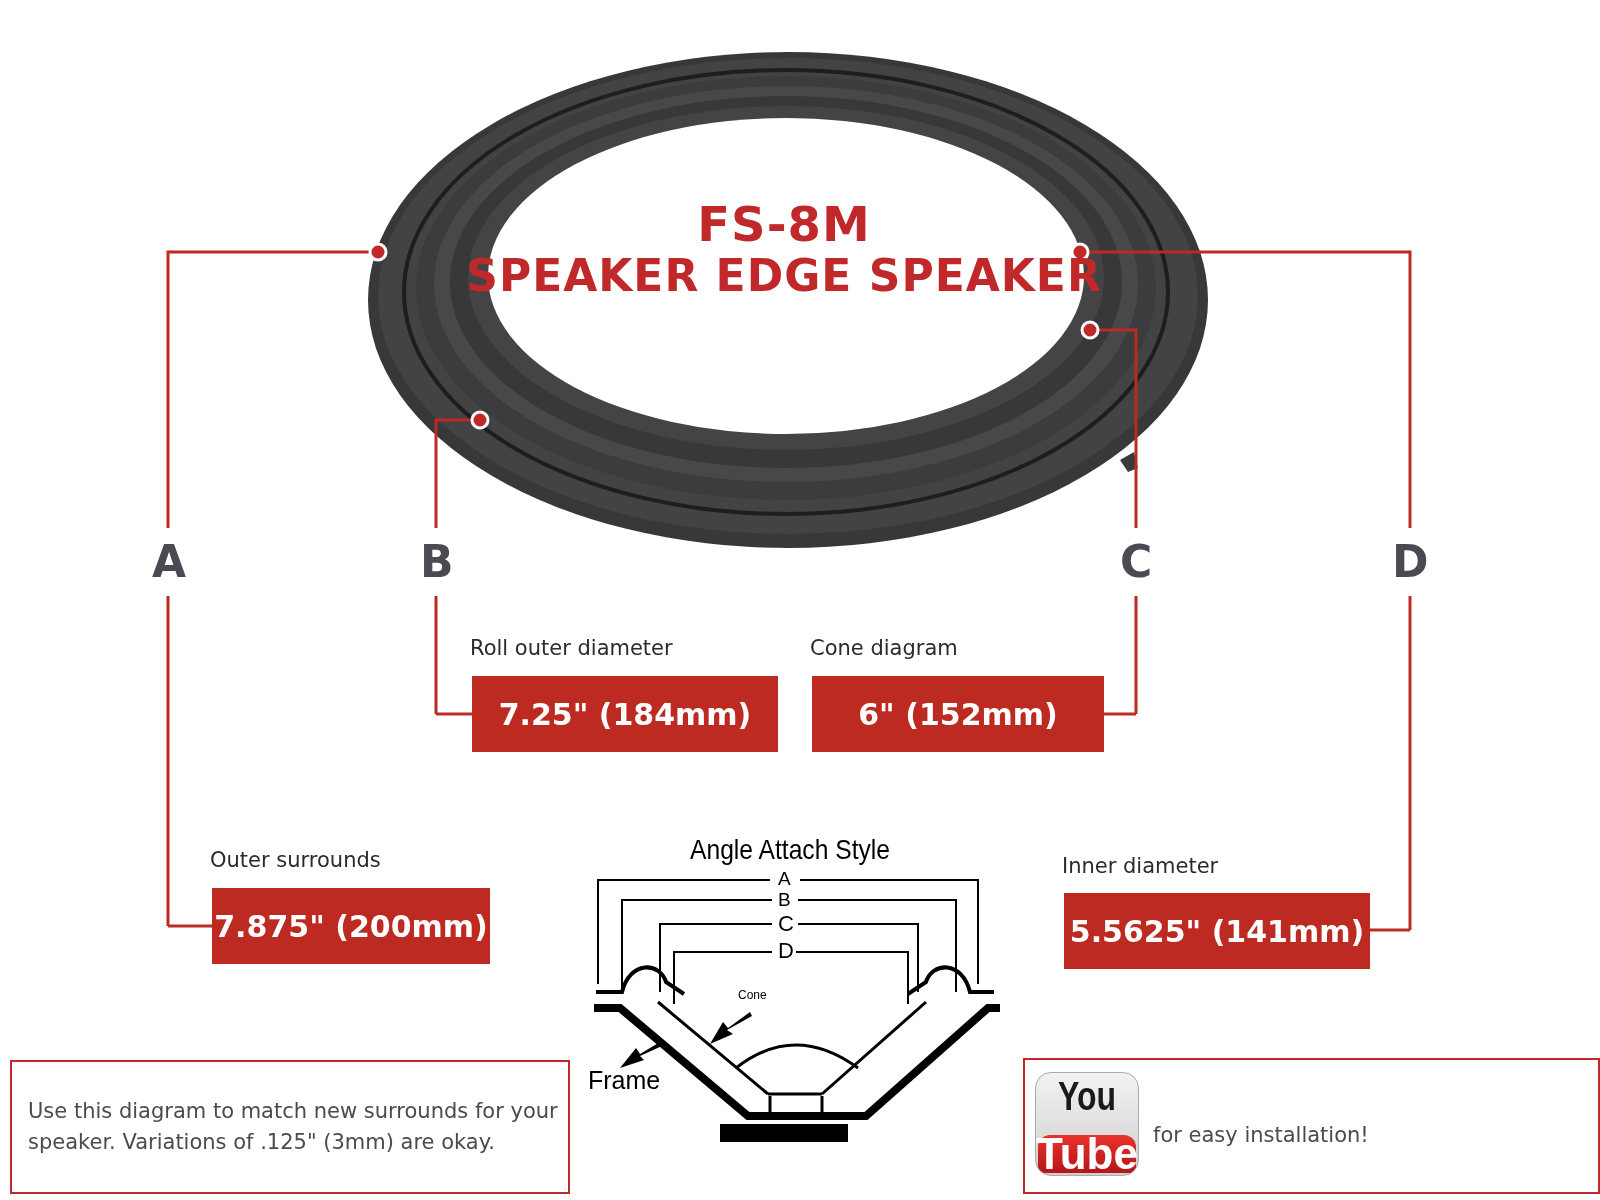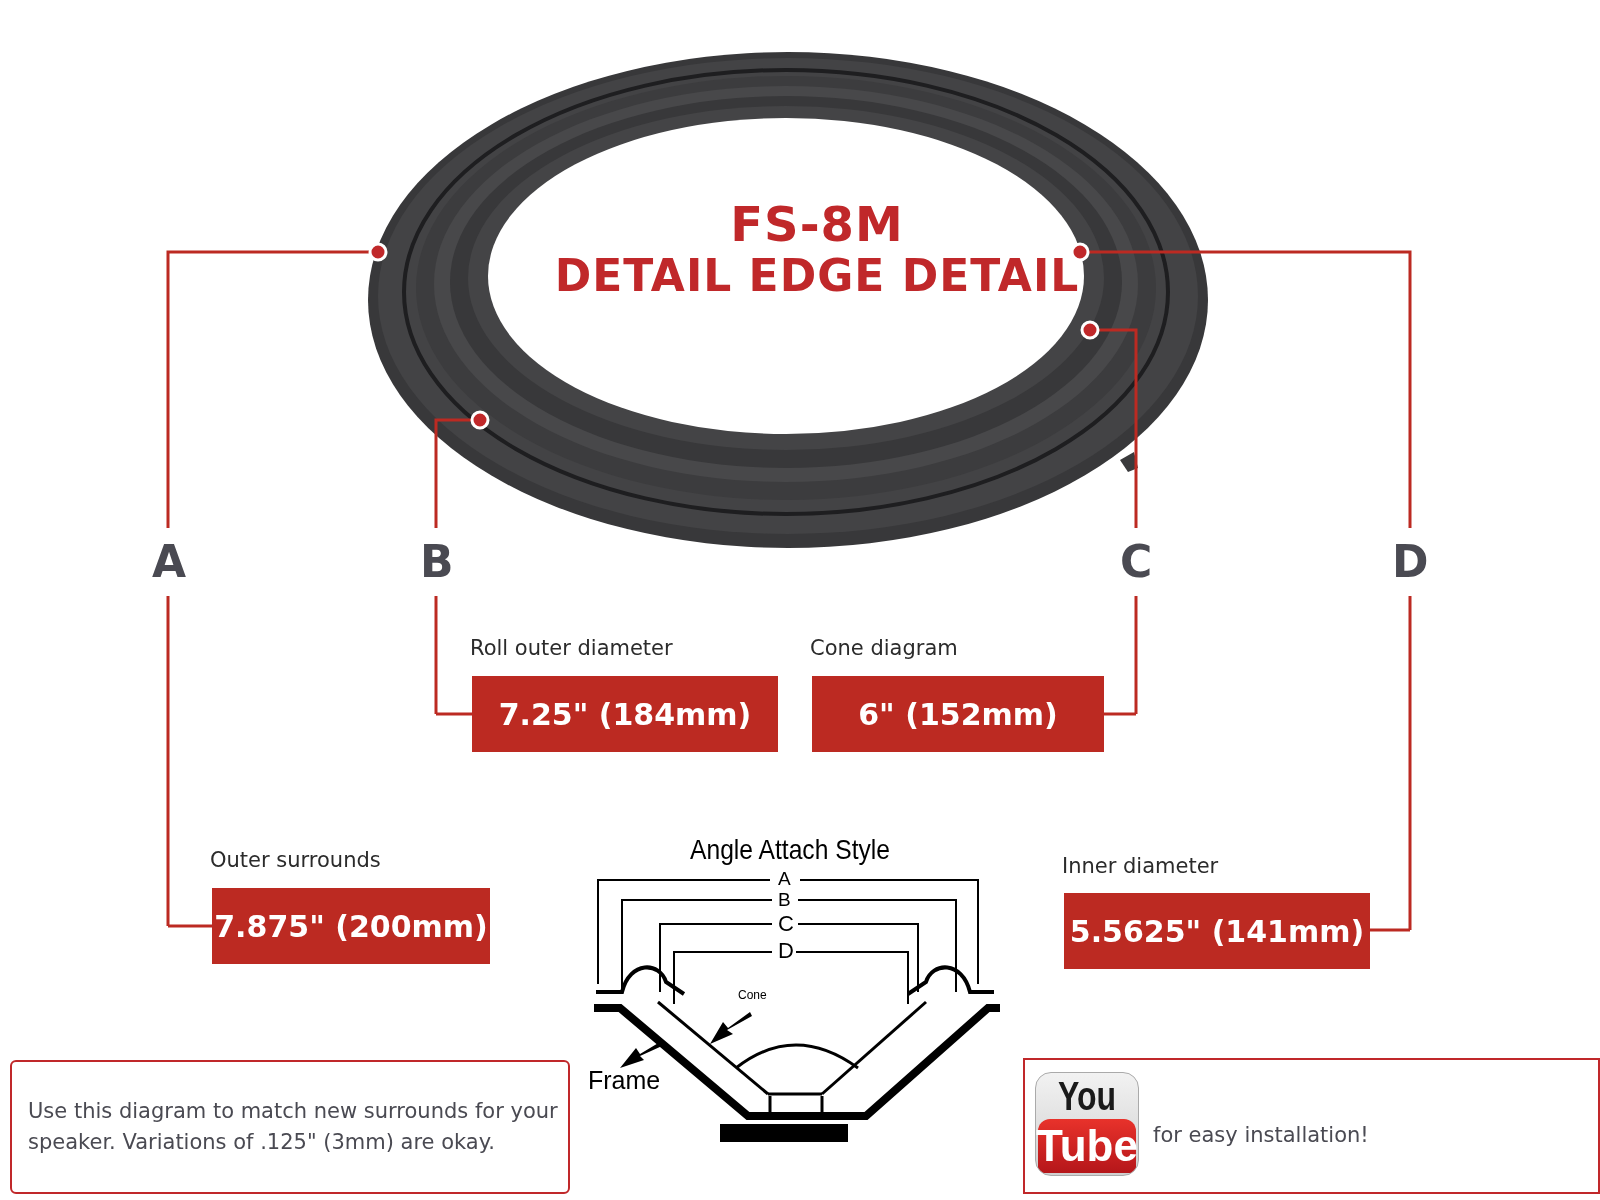--- a/index.html
+++ b/index.html
@@ -1,28 +1,28 @@
 <!DOCTYPE html>
 <html><head>
 <meta charset="utf-8">
 <style>
   html, body { margin:0; padding:0; background:#ffffff; }
   body { width:1600px; height:1200px; position:relative; overflow:hidden; font-family:"DejaVu Sans", sans-serif; }
   .abs { position:absolute; }
-  .title { color:#c0282a; font-family:"DejaVu Sans", sans-serif; font-weight:bold; text-align:center; width:700px; left:467px; letter-spacing:1px; }
+  .title { color:#c0282a; font-family:"DejaVu Sans", sans-serif; font-weight:bold; text-align:center; width:700px; left:434px; letter-spacing:1px; }
   .title.l1 { top:196px; font-size:48px; }
   .title.l2 { top:250px; font-size:44px; }
   .letter { color:#4a4a52; font-weight:bold; font-size:44px; font-family:"DejaVu Sans", sans-serif; }
   .caption { color:#2b2b2b; font-size:21px; font-family:"DejaVu Sans", sans-serif; white-space:nowrap; }
   .valbox { background:#bc2a22; color:#ffffff; font-weight:bold; font-size:30px; font-family:"DejaVu Sans", sans-serif; display:flex; align-items:center; justify-content:center; white-space:nowrap; }
   .note { border:2px solid #c0282a; box-sizing:border-box; background:#fff; }
   .note-text { color:#4a4a52; font-size:21px; line-height:31px; font-family:"DejaVu Sans", sans-serif; }
   .yt-logo { width:102px; height:102px; border-radius:16px; background:linear-gradient(#f2f2f2,#cfcfcf); border:1px solid #aaa; overflow:hidden;text-align:right; }
   .yt-you { height:46px; display:flex; align-items:center; justify-content:center; font-family:"Liberation Sans", sans-serif; font-weight:bold; font-size:40px; color:#1a1a1a; transform:scaleX(0.8); }
-  .yt-tube { position:absolute; left:2px; right:2px; bottom:2px; height:54px; background:linear-gradient(#e8322b,#b5161a); border-radius:12px 12px 6px 6px; color:#fff; display:flex; align-items:center; justify-content:center; font-family:"Liberation Sans", sans-serif; font-weight:bold; font-size:44px; }
+  .yt-tube { position:absolute; left:2px; right:2px; bottom:2px; height:38px; background:linear-gradient(#e8322b,#b5161a); border-radius:12px 12px 6px 6px; color:#fff; display:flex; align-items:center; justify-content:center; font-family:"Liberation Sans", sans-serif; font-weight:bold; font-size:44px; }
   .diag-label { font-family:"Liberation Sans", sans-serif; color:#000; }
 </style>
 </head>
 <body>
 
 <svg class="abs" style="left:0;top:0" width="1600" height="1200" viewBox="0 0 1600 1200">
   <defs>
     <filter id="grain" x="0" y="0" width="100%" height="100%">
       <feTurbulence type="fractalNoise" baseFrequency="1.2" numOctaves="1" result="n"></feTurbulence>
       <feColorMatrix type="saturate" values="0"></feColorMatrix>
@@ -68,21 +68,21 @@
   </g>
   <g fill="#c0282a" stroke="#ffffff" stroke-width="3">
     <circle cx="378" cy="252" r="8"></circle>
     <circle cx="480" cy="420" r="8"></circle>
     <circle cx="1090" cy="330" r="8"></circle>
     <circle cx="1080" cy="252" r="8"></circle>
   </g>
 </svg>
 
 <div class="abs title l1">FS-8M</div>
-<div class="abs title l2">DETAIL EDGE DETAIL</div>
+<div class="abs title l2">SPEAKER EDGE SPEAKER</div>
 
 <div class="abs letter" style="left:152px;top:536px;">A</div>
 <div class="abs letter" style="left:420px;top:536px;">B</div>
 <div class="abs letter" style="left:1120px;top:536px;">C</div>
 <div class="abs letter" style="left:1392px;top:536px;">D</div>
 
 <div class="abs caption" style="left:470px;top:636px;">Roll outer diameter</div>
 <div class="abs valbox" style="left:472px;top:676px;width:306px;height:76px;">7.25" (184mm)</div>
 
 <div class="abs caption" style="left:810px;top:636px;">Cone diagram</div>
@@ -136,21 +136,21 @@
     </g>
   </svg>
   <div class="abs diag-label" style="left:148px;top:156px;font-size:12px;">Cone</div>
   <div class="abs diag-label" style="left:-2px;top:234px;font-size:25px;">Frame</div>
   <div class="abs diag-label" style="left:188px;top:36px;font-size:19px;">A</div>
   <div class="abs diag-label" style="left:188px;top:57px;font-size:19px;">B</div>
   <div class="abs diag-label" style="left:188px;top:79px;font-size:22px;">C</div>
   <div class="abs diag-label" style="left:188px;top:106px;font-size:22px;">D</div>
 </div>
 
-<div class="abs note" style="left:10px;top:1060px;width:560px;height:134px;border-radius:6px;">
+<div class="abs note" style="left:10px;top:1060px;width:560px;height:134px;">
   <div class="abs note-text" style="left:16px;top:34px;width:530px;">Use this diagram to match new surrounds for your speaker. Variations of .125" (3mm) are okay.</div>
 </div>
 
 <div class="abs note" style="left:1023px;top:1058px;width:577px;height:136px;">
   <div class="abs yt-logo" style="left:10px;top:12px;">
     <div class="yt-you">You</div>
     <div class="yt-tube">Tube</div>
   </div>
   <div class="abs note-text" style="left:128px;top:60px;white-space:nowrap;">for easy installation!</div>
 </div>

